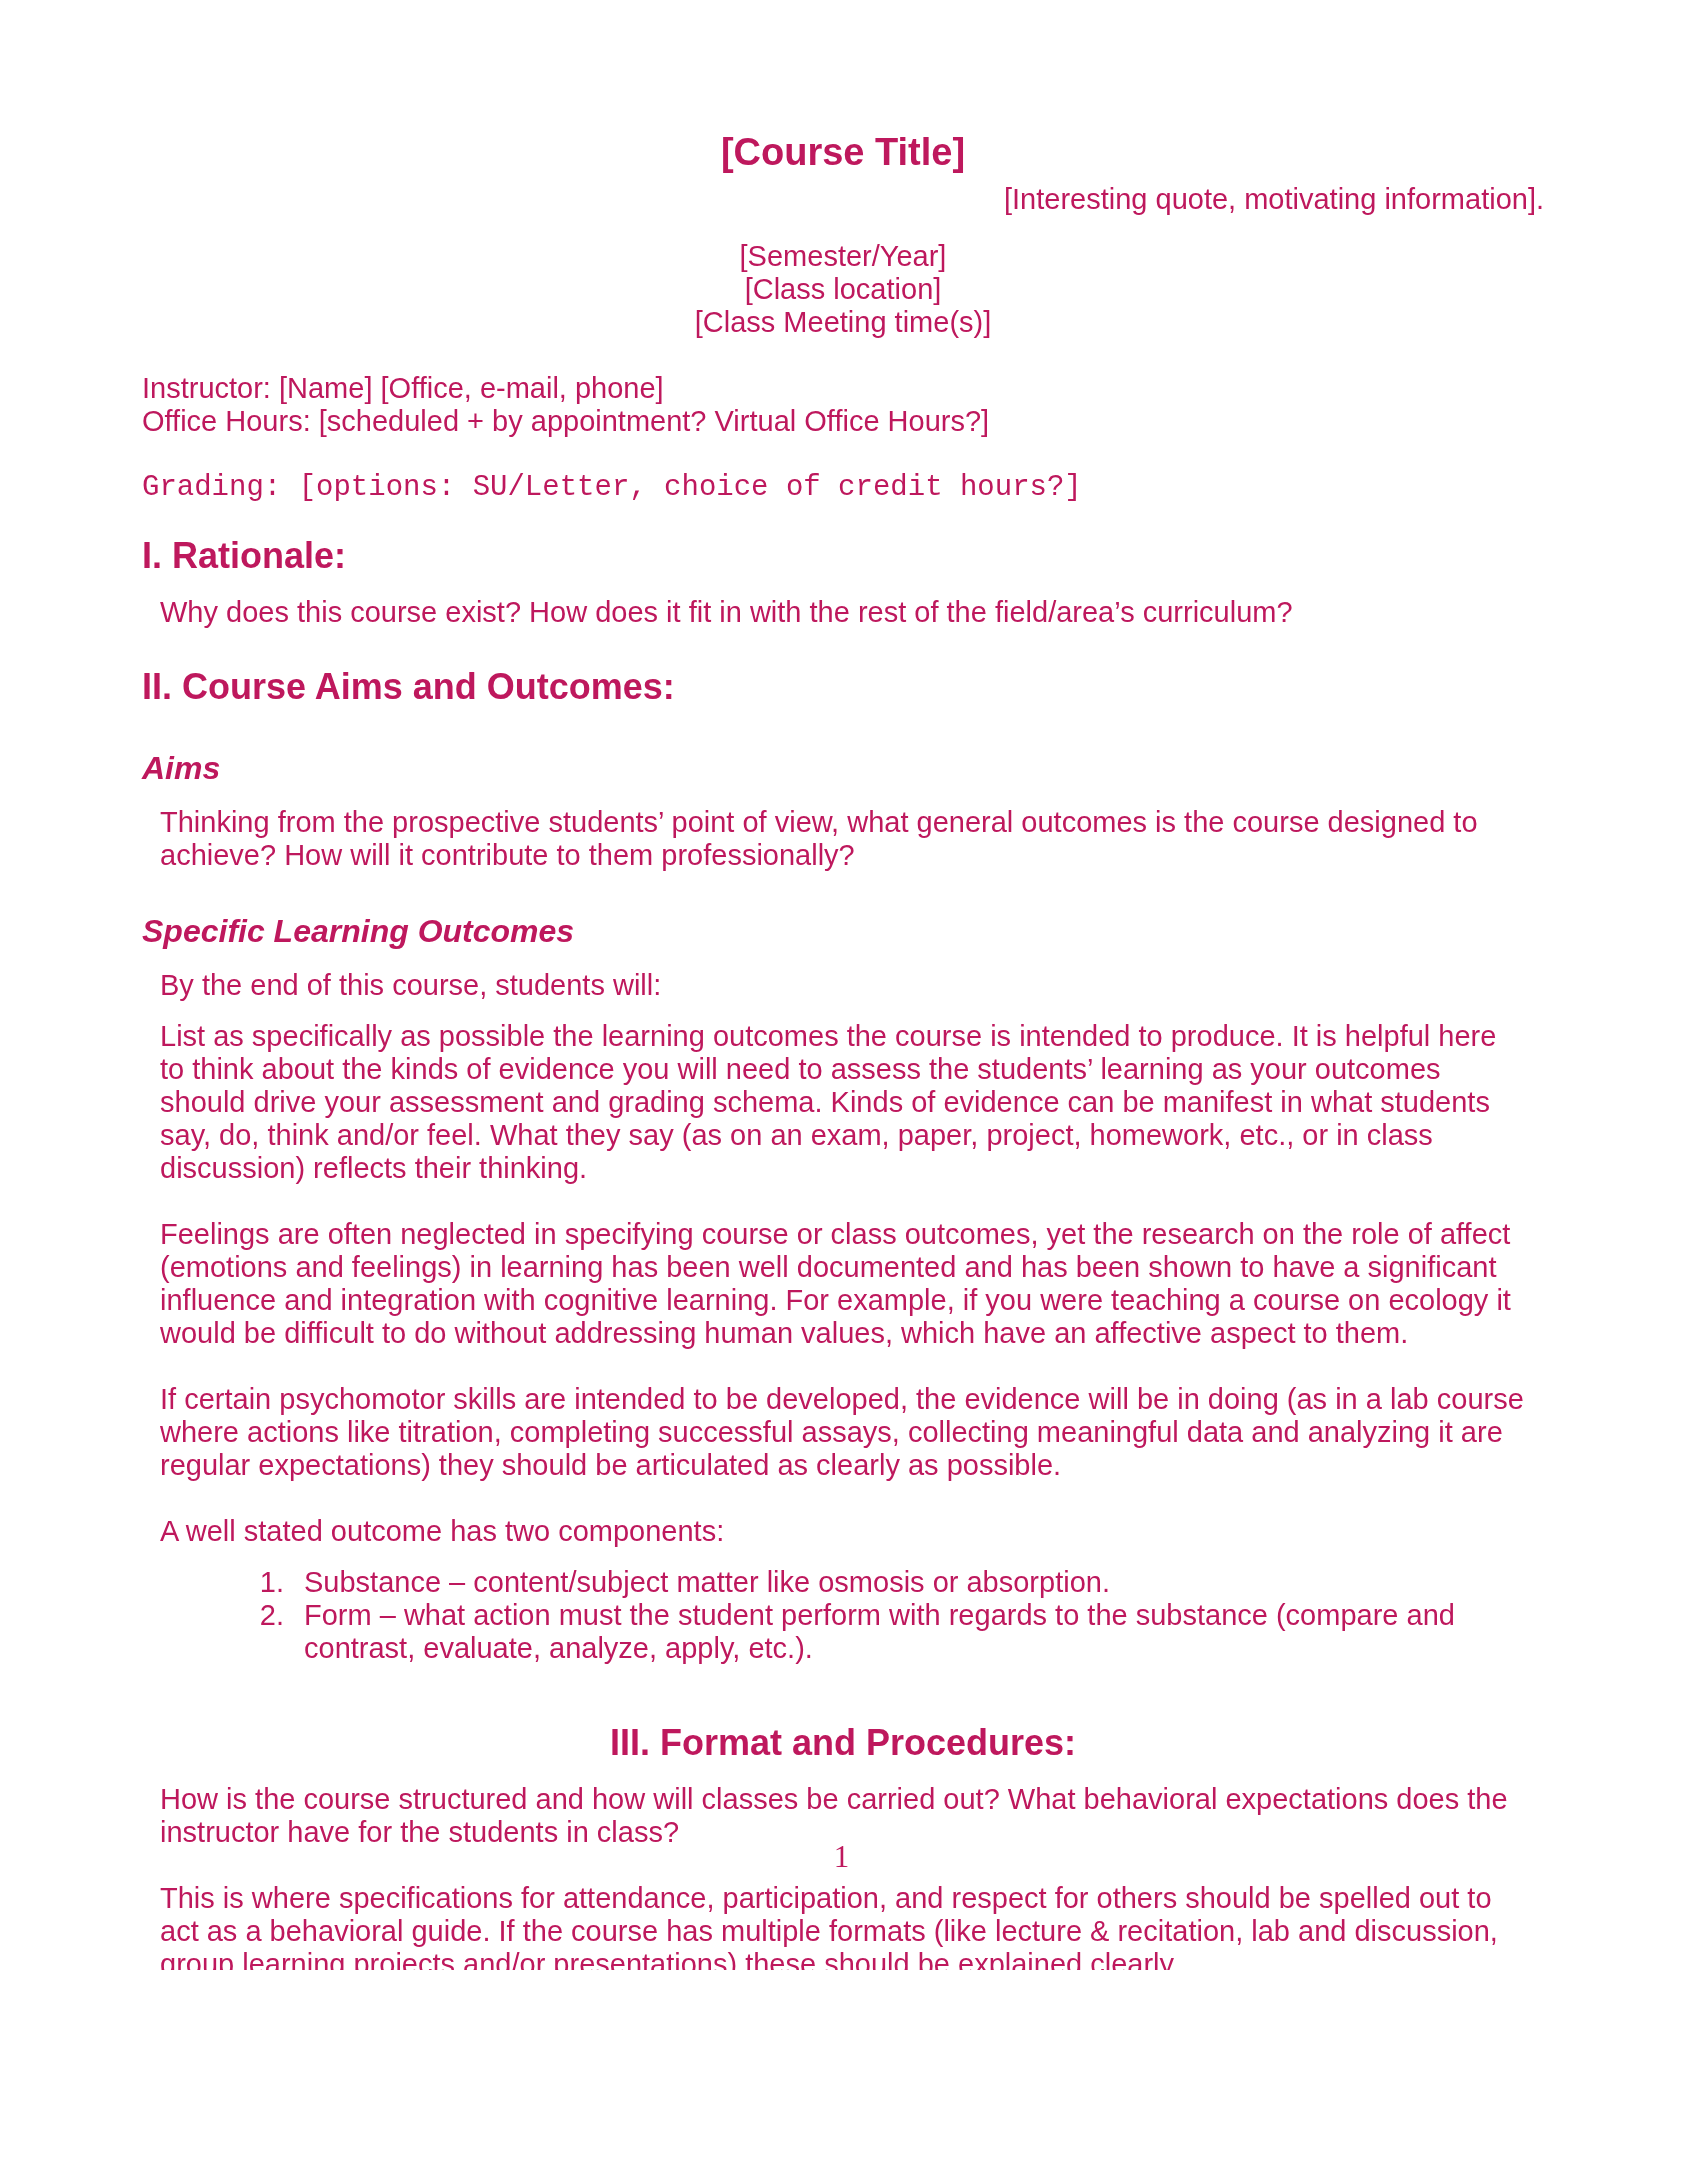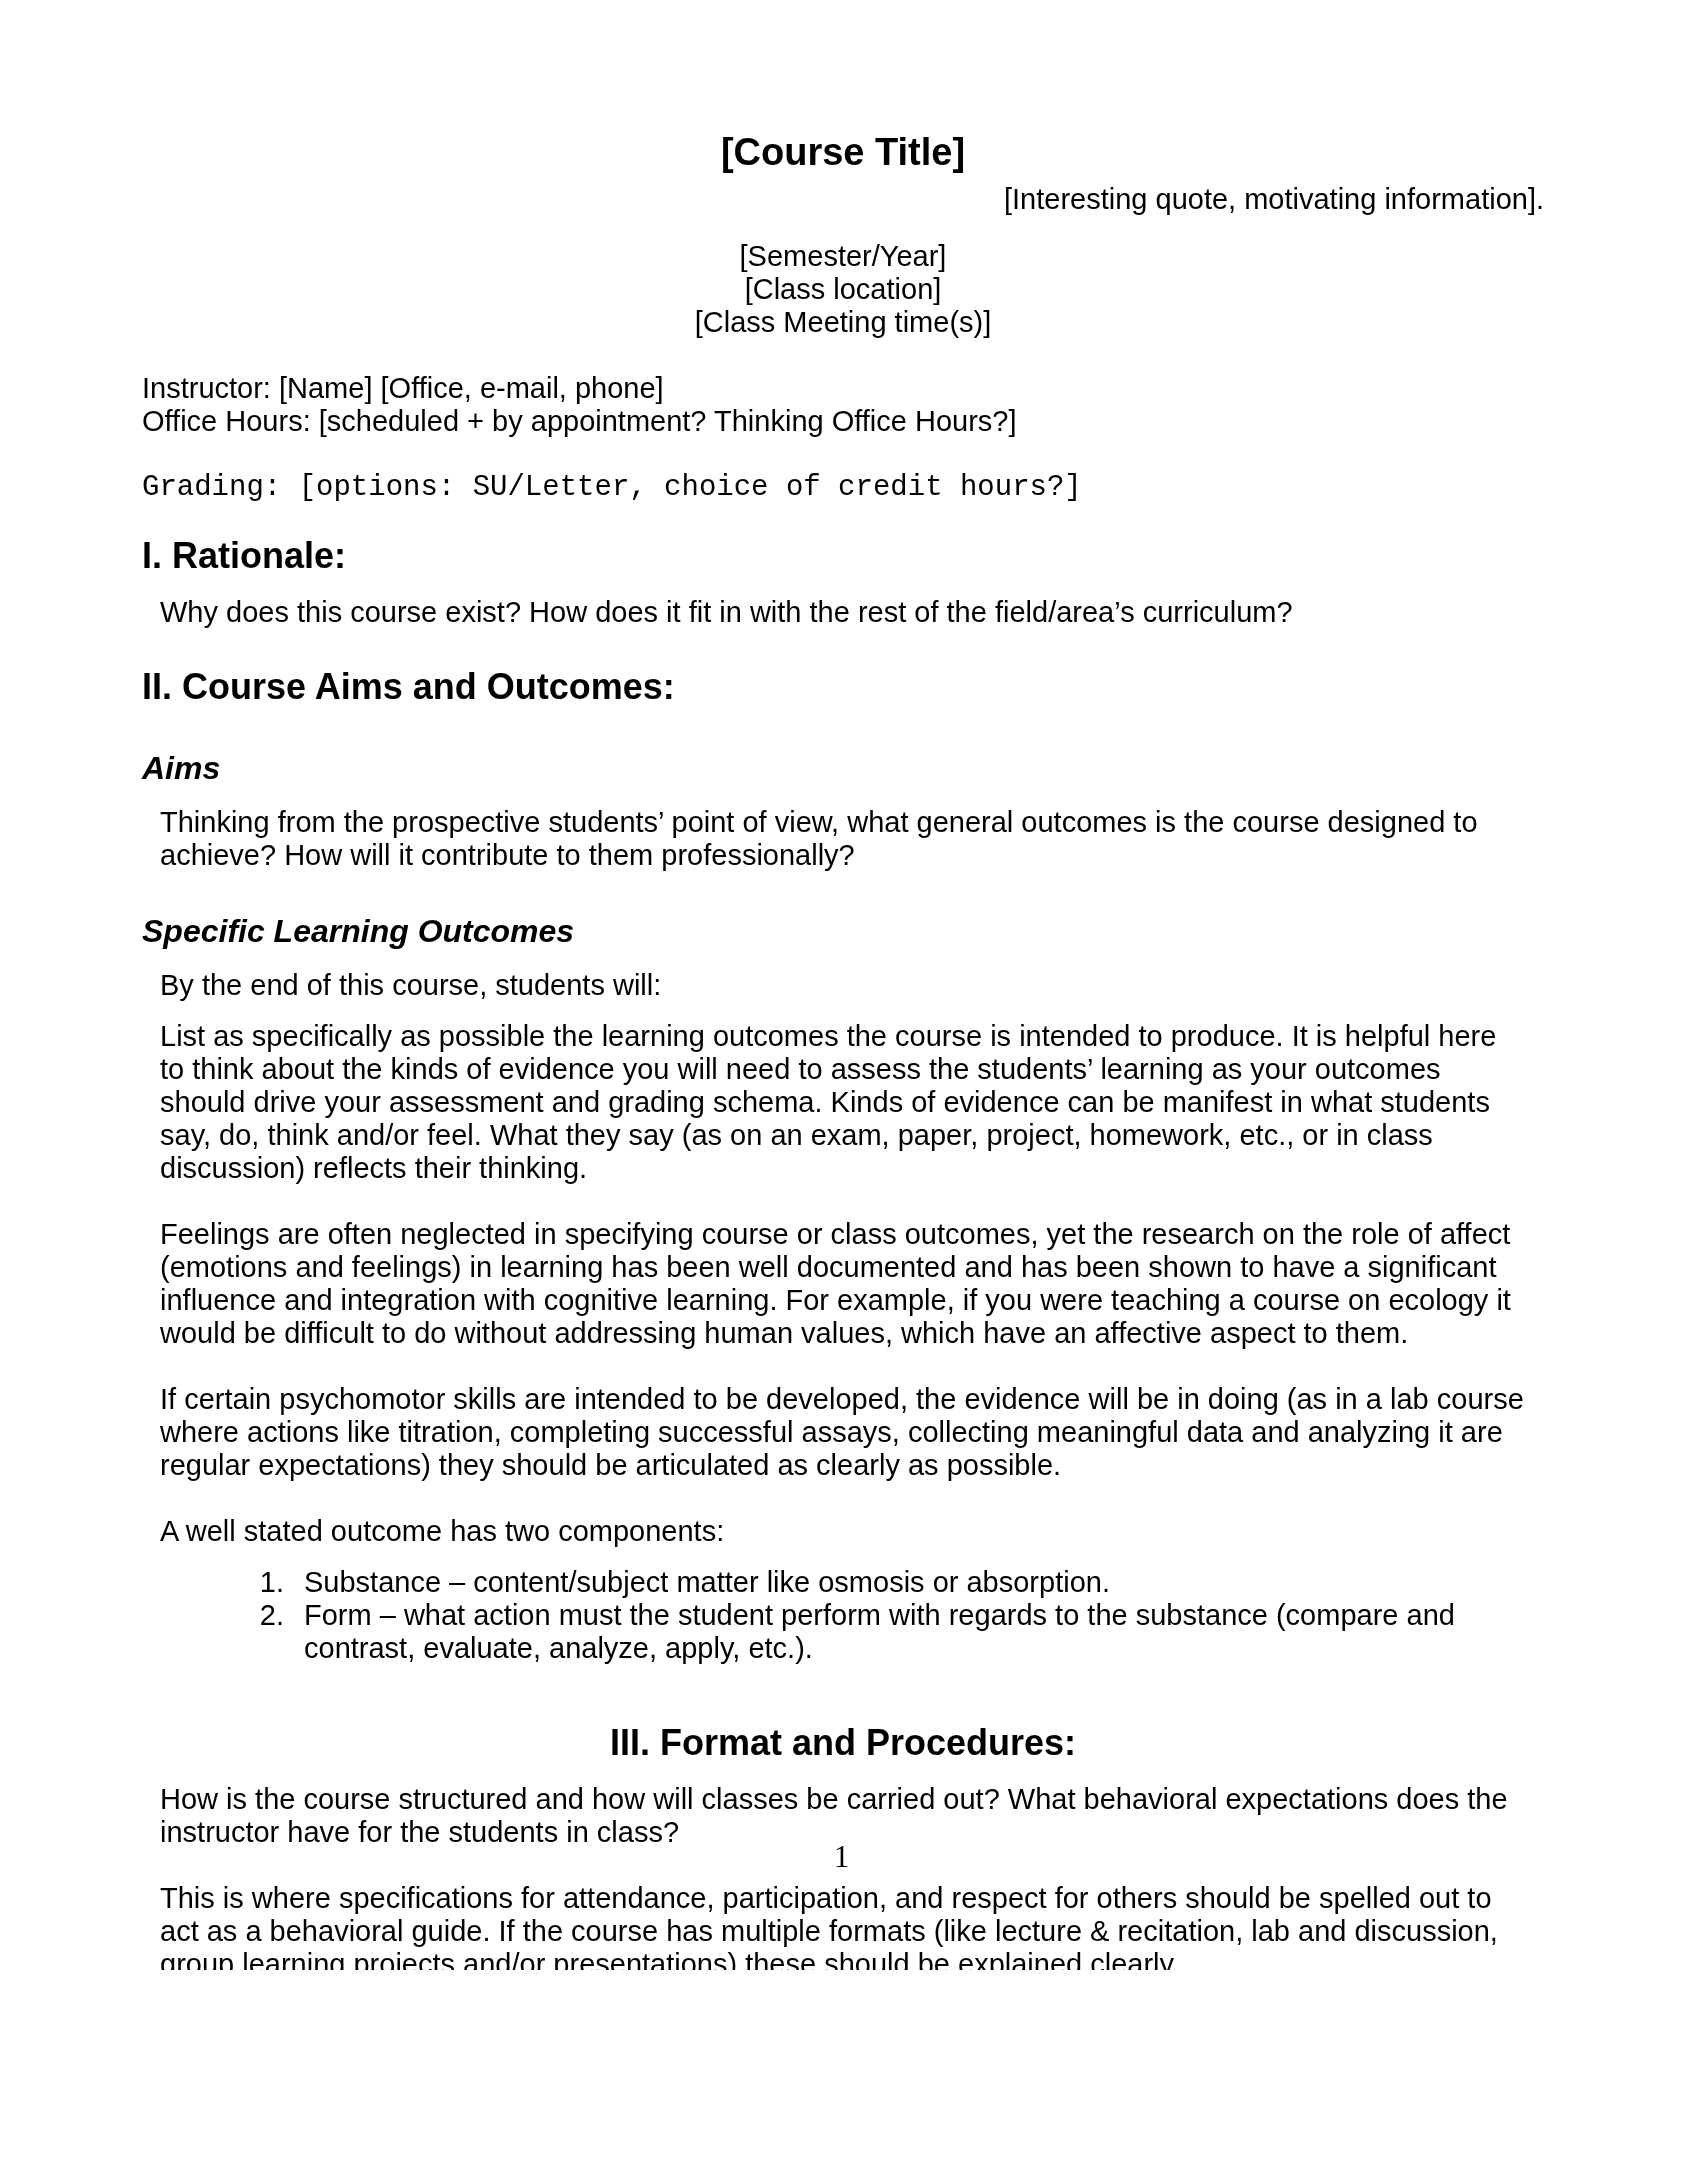--- a/index.html
+++ b/index.html
@@ -5,21 +5,21 @@
   html, body {
     margin: 0;
     padding: 0;
     background: #ffffff;
   }
   .page {
     position: relative;
     width: 1683px;
     height: 1970px;
     background: #ffffff;
-    color: #000000;
+    color: #be185d;
     font-family: "Liberation Sans", sans-serif;
     font-size: 29px;
     line-height: 33px;
     overflow: hidden;
   }
   .content {
     padding: 129px 139px 0 142px;
   }
   .doc-title {
     text-align: center;
@@ -84,21 +84,21 @@
     <p class="doc-quote">[Interesting quote, motivating information].</p>
 
     <div class="meta-block">
       <p class="meta-line">[Semester/Year]</p>
       <p class="meta-line">[Class location]</p>
       <p class="meta-line">[Class Meeting time(s)]</p>
     </div>
 
     <div class="info-block">
       <p class="info-line">Instructor: [Name] [Office, e-mail, phone]</p>
-      <p class="info-line">Office Hours: [scheduled + by appointment? Thinking Office Hours?]</p>
+      <p class="info-line">Office Hours: [scheduled + by appointment? Virtual Office Hours?]</p>
     </div>
 
     <p class="grading-line">Grading: [options: SU/Letter, choice of credit hours?]</p>
 
     <h2 class="sec-heading">I. Rationale:</h2>
     <p>Why does this course exist? How does it fit in with the rest of the field/area’s curriculum?</p>
 
     <h2 class="sec-heading" style="margin-top:36px;">II. Course Aims and Outcomes:</h2>
 
     <h3 class="sub-heading">Aims</h3>

